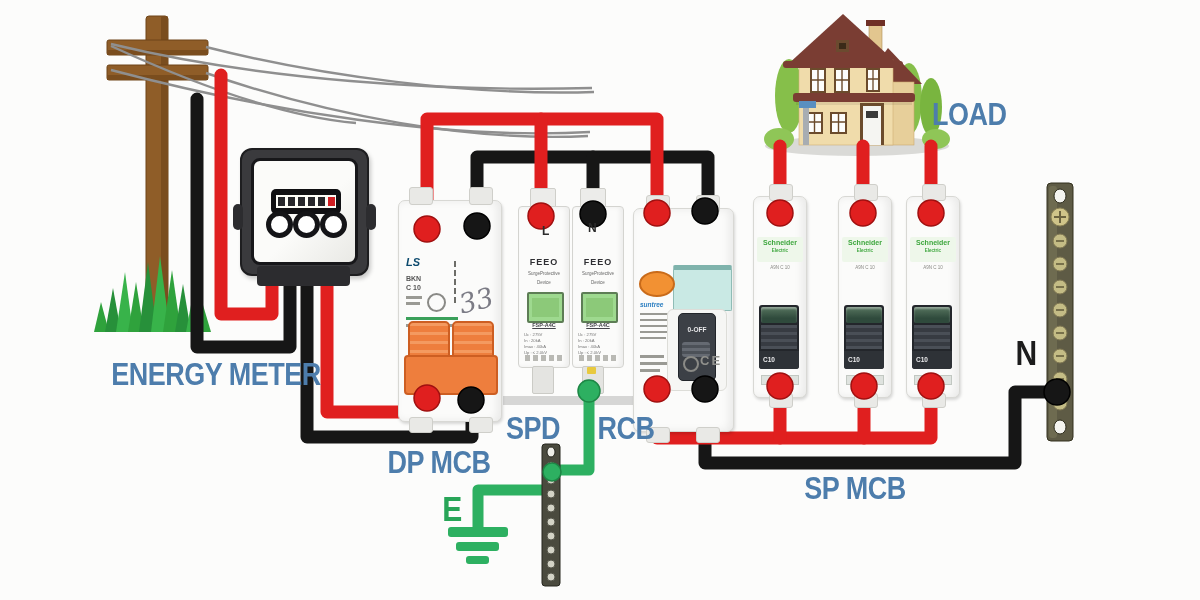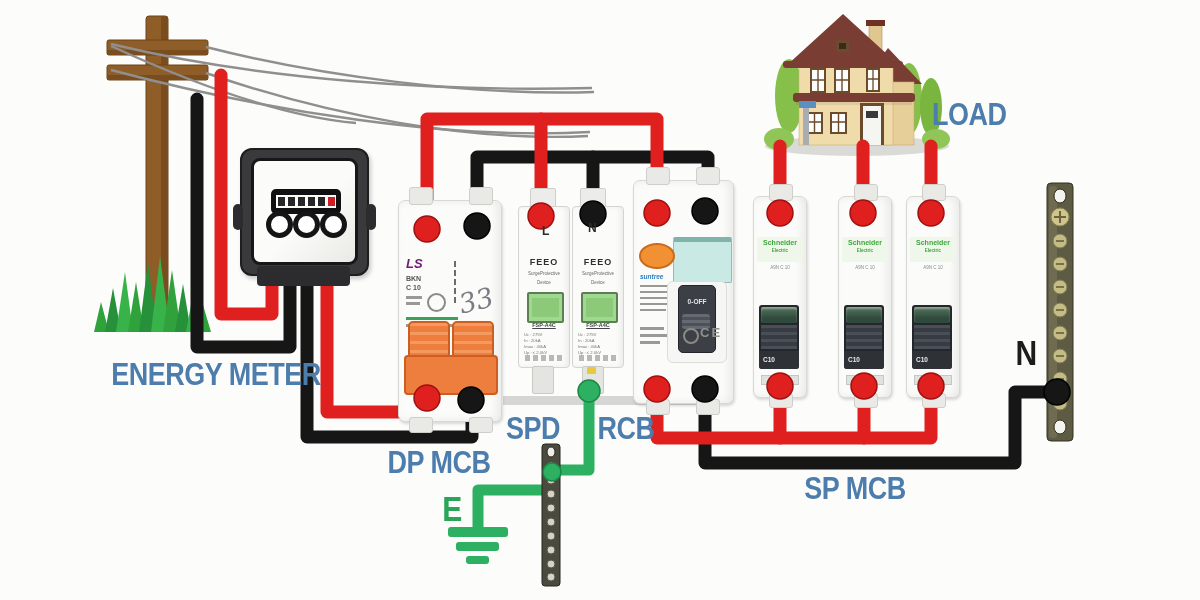--- a/index.html
+++ b/index.html
@@ -28,21 +28,21 @@
          border:3px solid #17171a;border-radius:9px;}
   .m-ear{position:absolute;width:10px;height:26px;background:#2c2c2f;border-radius:5px;top:54px;}
   #meter .m-display{position:absolute;left:26px;top:36px;width:70px;height:25px;background:#101013;border-radius:5px;}
   #meter .m-strip{position:absolute;left:5px;top:6px;width:60px;height:13px;background:#fcfcf7;display:flex;align-items:center;}
   #meter .dg{width:7px;height:9px;margin:0 1px 0 2px;background:#26262a;}
   #meter .dg.red{background:#d01f24;}
   .knob{position:absolute;top:61px;width:17px;height:17px;border-radius:50%;background:#fff;border:5px solid #141417;}
   #meter .m-block{position:absolute;left:15px;top:116px;width:93px;height:20px;background:#2c2c2f;border-radius:4px;}
 
   
-  #dpmcb .ls-logo{position:absolute;left:7px;top:55px;color:#701a75;font-weight:700;font-size:13px;font-style:italic;}
+  #dpmcb .ls-logo{position:absolute;left:7px;top:55px;color:#0c4a6e;font-weight:700;font-size:11px;font-style:italic;}
   #dpmcb .tt{position:absolute;font-size:7px;color:#555;font-weight:700;line-height:8px;}
   .gbar{position:absolute;background:#9a9a94;height:2.5px;}
   #dpmcb .cert{position:absolute;left:28px;top:92px;width:15px;height:15px;border:2px solid #8a8a86;border-radius:50%;}
   #dpmcb .dash{position:absolute;left:55px;top:60px;width:0;height:42px;border-left:2.5px dashed #6d6d68;}
   #dpmcb .mark33{position:absolute;left:60px;top:84px;font-family:"DejaVu Serif",serif;font-style:italic;
          font-size:27px;color:#7b7b85;transform:rotate(-14deg);}
   #dpmcb .tgl-base{position:absolute;left:5px;top:154px;width:90px;height:36px;background:#ee7e3d;
          border:2px solid #cd5e22;border-radius:4px;}
   #dpmcb .tgl-h{position:absolute;top:120px;width:38px;height:38px;background:#ee7e3d;border:2px solid #cd5e22;
          border-radius:5px;background-image:repeating-linear-gradient(180deg,#f49a60 0 3px,#ee7e3d 3px 9px);}
@@ -321,21 +321,21 @@
       <div class="sp" style="top:131px;">In : 20kA</div>
       <div class="sp" style="top:137px;">Imax : 40kA</div>
       <div class="sp" style="top:143px;">Up : ≤ 2.0kV</div>
       <div class="cert"></div>
     </div>
     <div class="spd-foot" style="left:14px;"></div>
     <div class="spd-foot" style="left:64px;"></div>
     <div class="spd-sticker"></div>
   </div>
 
-  <div id="rcb" class="brk" style="left:633px;top:180px;width:99px;height:222px;">
+  <div id="rcb" class="brk" style="left:633px;top:208px;width:99px;height:222px;">
     <div class="tab" style="left:12px;top:-14px;width:22px;height:16px;"></div>
     <div class="tab" style="left:62px;top:-14px;width:22px;height:16px;"></div>
     <div class="tab" style="left:12px;top:218px;width:22px;height:14px;"></div>
     <div class="tab" style="left:62px;top:218px;width:22px;height:14px;"></div>
     <div class="teal"></div>
     <div class="obtn"></div>
     <div class="brand">suntree</div>
     <div class="gbar" style="left:6px;top:104px;width:30px;height:2px;"></div>
     <div class="gbar" style="left:6px;top:110px;width:34px;height:2px;"></div>
     <div class="gbar" style="left:6px;top:116px;width:28px;height:2px;"></div>

